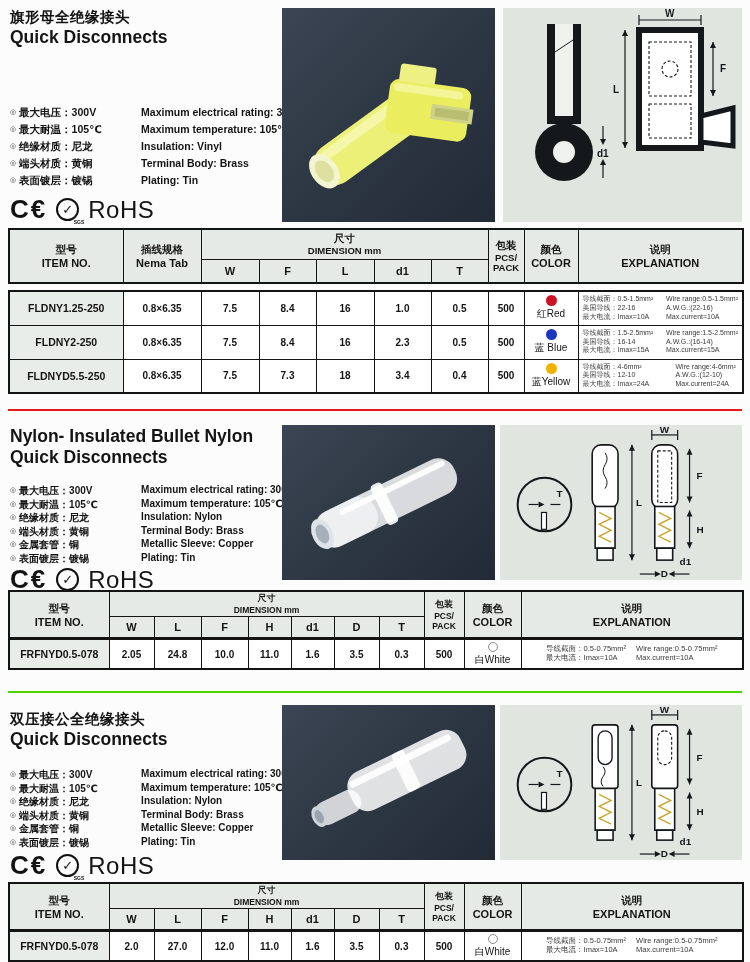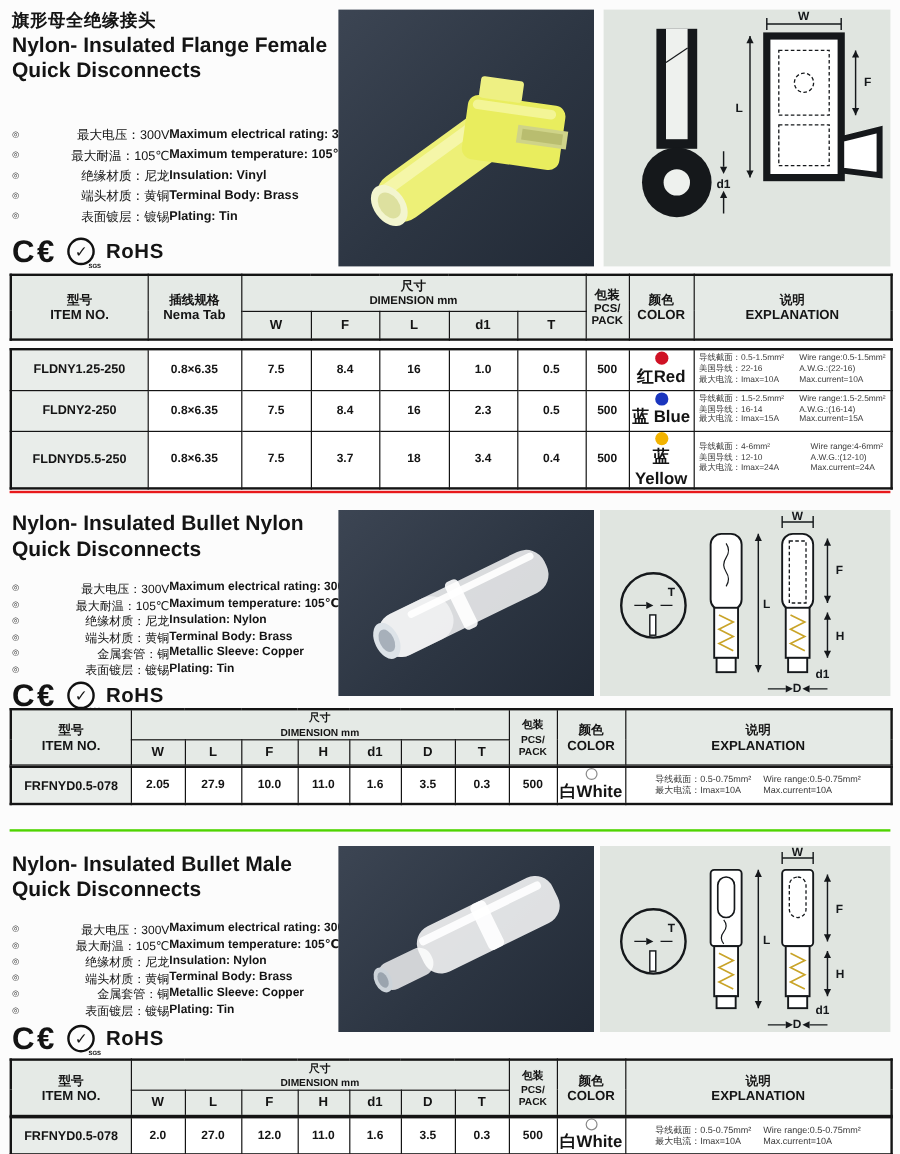--- a/index.html
+++ b/index.html
@@ -7,63 +7,62 @@
   .page{position:relative;width:750px;height:962px;background:#fcfcfc;overflow:hidden;color:#141414;}
   .sec{position:absolute;left:0;width:750px;}
   .photo{position:absolute;background:linear-gradient(135deg,#3c4553 0%,#2c3542 55%,#222a36 100%);}
   .draw{position:absolute;background:#e0e5e0;}
   .tblock{position:absolute;left:10px;width:270px;}
   .zh-title{font-size:14.5px;font-weight:700;letter-spacing:.5px;}
   .en-title{font-size:17.5px;font-weight:700;line-height:21px;}
   .specs{position:absolute;left:10px;}
   .spec{display:flex;align-items:flex-start;font-size:10.5px;}
   .spec .bullet{font-size:7px;margin:2px 3px 0 0;color:#333;}
-  .spec .zh{width:122px;font-weight:400;text-align:right;}
+  .spec .zh{width:122px;font-weight:700;}
   .spec .en{flex:1;font-weight:600;}
   .certs{position:absolute;left:10px;display:flex;align-items:center;gap:9px;}
   .ce{font-size:26px;font-weight:700;letter-spacing:2px;}
   .sgs{width:23px;height:23px;border:2.5px solid #111;border-radius:50%;position:relative;display:flex;align-items:center;justify-content:center;}
   .sgs .check{font-size:13px;font-weight:700;}
   .sgs .sub{position:absolute;right:-7px;bottom:-6px;font-size:5px;font-weight:700;}
-  .rohs{font-size:17px;font-weight:700;letter-spacing:.5px;}
+  .rohs{font-size:24px;font-weight:400;letter-spacing:.5px;}
   .sepline{position:absolute;left:8px;width:734px;height:2px;}
   table.tbl{position:absolute;left:8px;width:734px;border-collapse:collapse;table-layout:fixed;background:#fff;}
   table.tbl{border:2px solid #141414;}
   table.tbl th,table.tbl td{border:1px solid #141414;text-align:center;vertical-align:middle;padding:0;}
   table.thead th{background:#e5eae6;}
   .h-zh{font-size:10.5px;font-weight:700;}
   .h-en{font-size:11px;font-weight:700;}
   .h-en2{font-size:9.5px;font-weight:700;line-height:10.5px;}
   .letters th{font-size:11px;font-weight:700;}
   td.item{background:#e9edea;font-size:10.5px;font-weight:700;}
   td.num{font-size:10px;font-weight:700;}
   td.colorcell .dot{width:11px;height:11px;border-radius:50%;margin:0 auto 1px;}
   td.colorcell .dot.outline{border:1.5px solid #8a8a8a;background:#fff;width:10px;height:10px;}
-  td.colorcell .clabel{font-size:14px;font-weight:700;}
+  td.colorcell .clabel{font-size:10px;font-weight:400;}
   .exp{display:flex;gap:5px;padding:2px 4px;text-align:left;}
   .exp .c{display:flex;flex-direction:column;justify-content:flex-end;}
   .exp .c div{font-size:7px;line-height:8.8px;color:#3a3a3a;white-space:nowrap;}
   .exp .czh{width:88px;}
   .dsvg{width:100%;height:100%;display:block;}
   .dim{font-size:10px;font-weight:700;fill:#15181b;}
   .dash{fill:none;stroke:#15181b;stroke-width:1.1;stroke-dasharray:3 2;}
   .dln{stroke:#15181b;stroke-width:1.2;}
   .thin{fill:none;stroke:#15181b;stroke-width:1;}
   .gold{fill:none;stroke:#c9a429;stroke-width:1.4;}
 </style>
 </head>
 <body>
 
 <div class="page">
 
   <div class="sec" style="top:0;height:464px;">
     <div class="tblock" style="top:8px;">
       <div class="zh-title">旗形母全绝缘接头</div>
       <div class="en-title">
-        <div>Nylon- Insulated Flange Female</div>
         <div>Quick Disconnects</div>
       </div>
     </div>
     <div class="specs" style="top:106px;">
       <div class="spec" style="height:17px;">
           <span class="bullet">◎</span>
           <span class="zh">最大电压：300V</span>
           <span class="en">Maximum electrical rating: 300volts</span>
         </div>
       <div class="spec" style="height:17px;">
@@ -264,21 +263,21 @@
                   <div>A.W.G.:(16-14)</div>
                   <div>Max.current=15A</div>
                 </div>
               </div>
             </td>
       </tr>
       <tr style="height:34px;">
         <td class="item">FLDNYD5.5-250</td>
         <td class="num">0.8×6.35</td>
         <td class="num">7.5</td>
-        <td class="num">3.7</td>
+        <td class="num">7.3</td>
         <td class="num">18</td>
         <td class="num">3.4</td>
         <td class="num">0.4</td>
         <td class="num">500</td>
         <td class="colorcell">
               <div class="dot" style="background-color: rgb(242, 179, 0);"></div>
               <div class="clabel">蓝Yellow</div>
             </td>
         <td>
               <div class="exp">
@@ -466,21 +465,21 @@
           <col style="width:45px">
           <col style="width:45px">
           <col style="width:40px">
           <col style="width:57px">
           <col style="width:222px">
         </colgroup>
       <tbody>
           <tr style="height:30px;">
         <td class="item">FRFNYD0.5-078</td>
         <td class="num">2.05</td>
-        <td class="num">27.9</td>
+        <td class="num">24.8</td>
         <td class="num">10.0</td>
         <td class="num">11.0</td>
         <td class="num">1.6</td>
         <td class="num">3.5</td>
         <td class="num">0.3</td>
         <td class="num">500</td>
         <td class="colorcell">
               <div class="dot outline"></div>
               <div class="clabel">白White</div>
             </td>
@@ -498,22 +497,22 @@
             </td>
       </tr>
     </tbody>
       </table>
   </div>
 
   <div class="sepline" style="top: 691px; background-color: rgb(79, 212, 0);"></div>
 
   <div class="sec" style="top:694px;height:268px;">
     <div class="tblock" style="top:16px;">
+      <div class="zh-title">双压接公全绝缘接头</div>
       <div class="en-title">
-        <div>Nylon- Insulated Bullet Male</div>
         <div>Quick Disconnects</div>
       </div>
     </div>
     <div class="specs" style="top:74px;">
       <div class="spec" style="height:13.5px;font-size:10px;">
           <span class="bullet">◎</span>
           <span class="zh">最大电压：300V</span>
           <span class="en">Maximum electrical rating: 300volts</span>
         </div>
       <div class="spec" style="height:13.5px;font-size:10px;">

